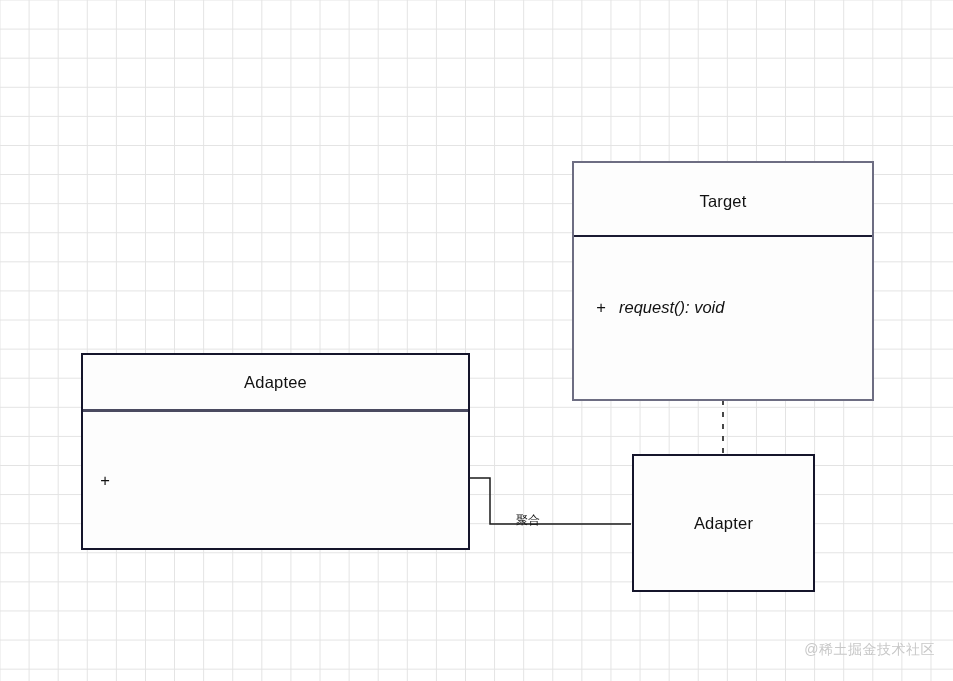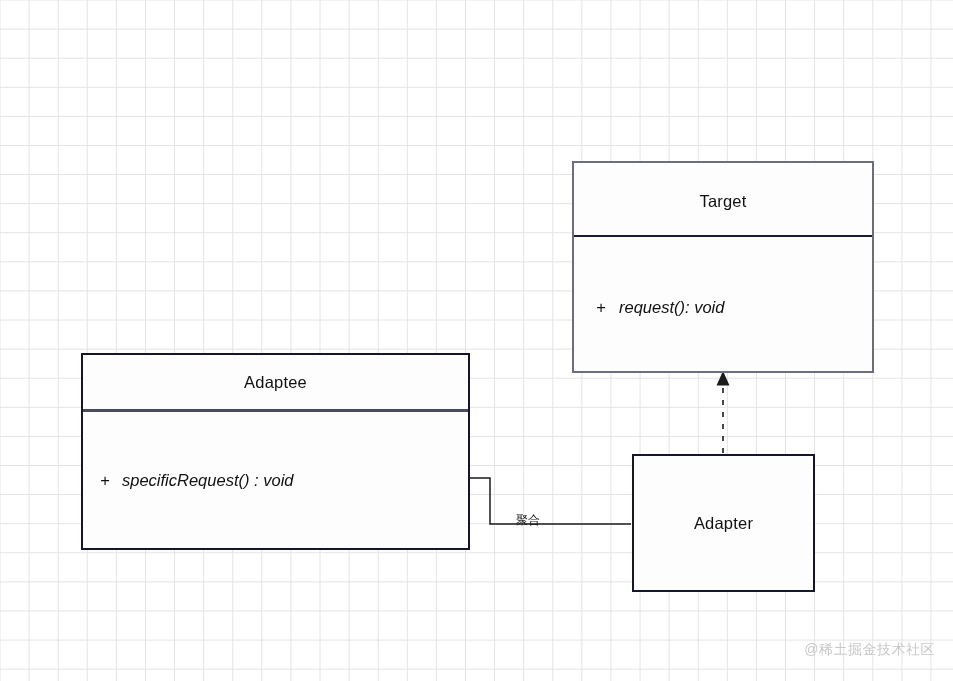--- a/index.html
+++ b/index.html
@@ -29,21 +29,21 @@
   }
   .uml-box {
     position: absolute;
     box-sizing: border-box;
     background: #fdfdfd;
   }
   .box-target {
     left: 572px;
     top: 161px;
     width: 302px;
-    height: 212px;
+    height: 240px;
     border: 2px solid #6d6d82;
   }
   .box-target .divider {
     position: absolute;
     left: 0;
     top: 72px;
     width: 100%;
     height: 2px;
     background: #1b1b32;
   }
@@ -161,21 +161,20 @@
       <span class="member-vis">+</span>
       <span class="member-sig">request(): void</span>
     </div>
   </div>
 
   <div class="uml-box box-adaptee">
     <div class="cls-title">Adaptee</div>
     <div class="divider"></div>
     <div class="member-row">
       <span class="member-vis">+</span>
-      <span class="member-sig">specificRequest() : void</span>
     </div>
   </div>
 
   <div class="uml-box box-adapter">
     <div class="cls-title">Adapter</div>
   </div>
 
   <div class="edge-label label-aggregation">聚合</div>
 
   <div class="watermark">@稀土掘金技术社区</div>

